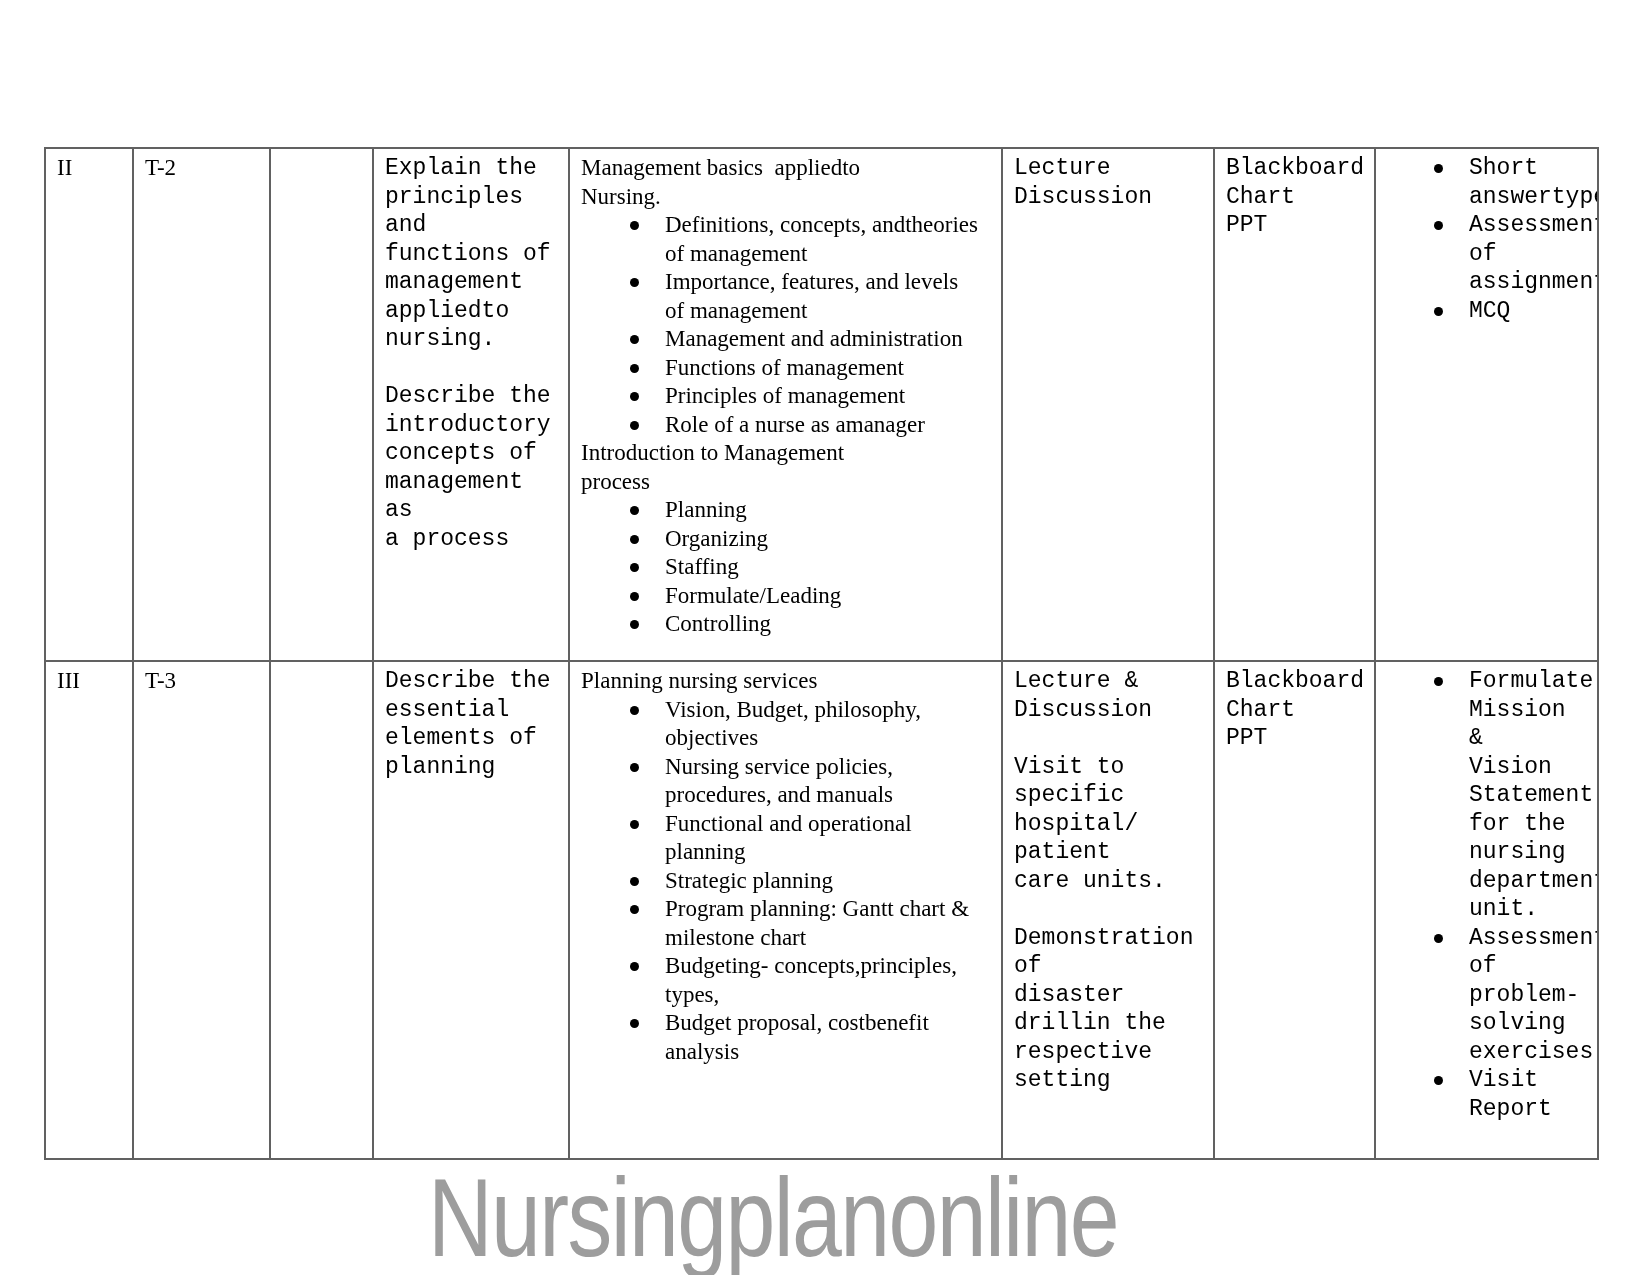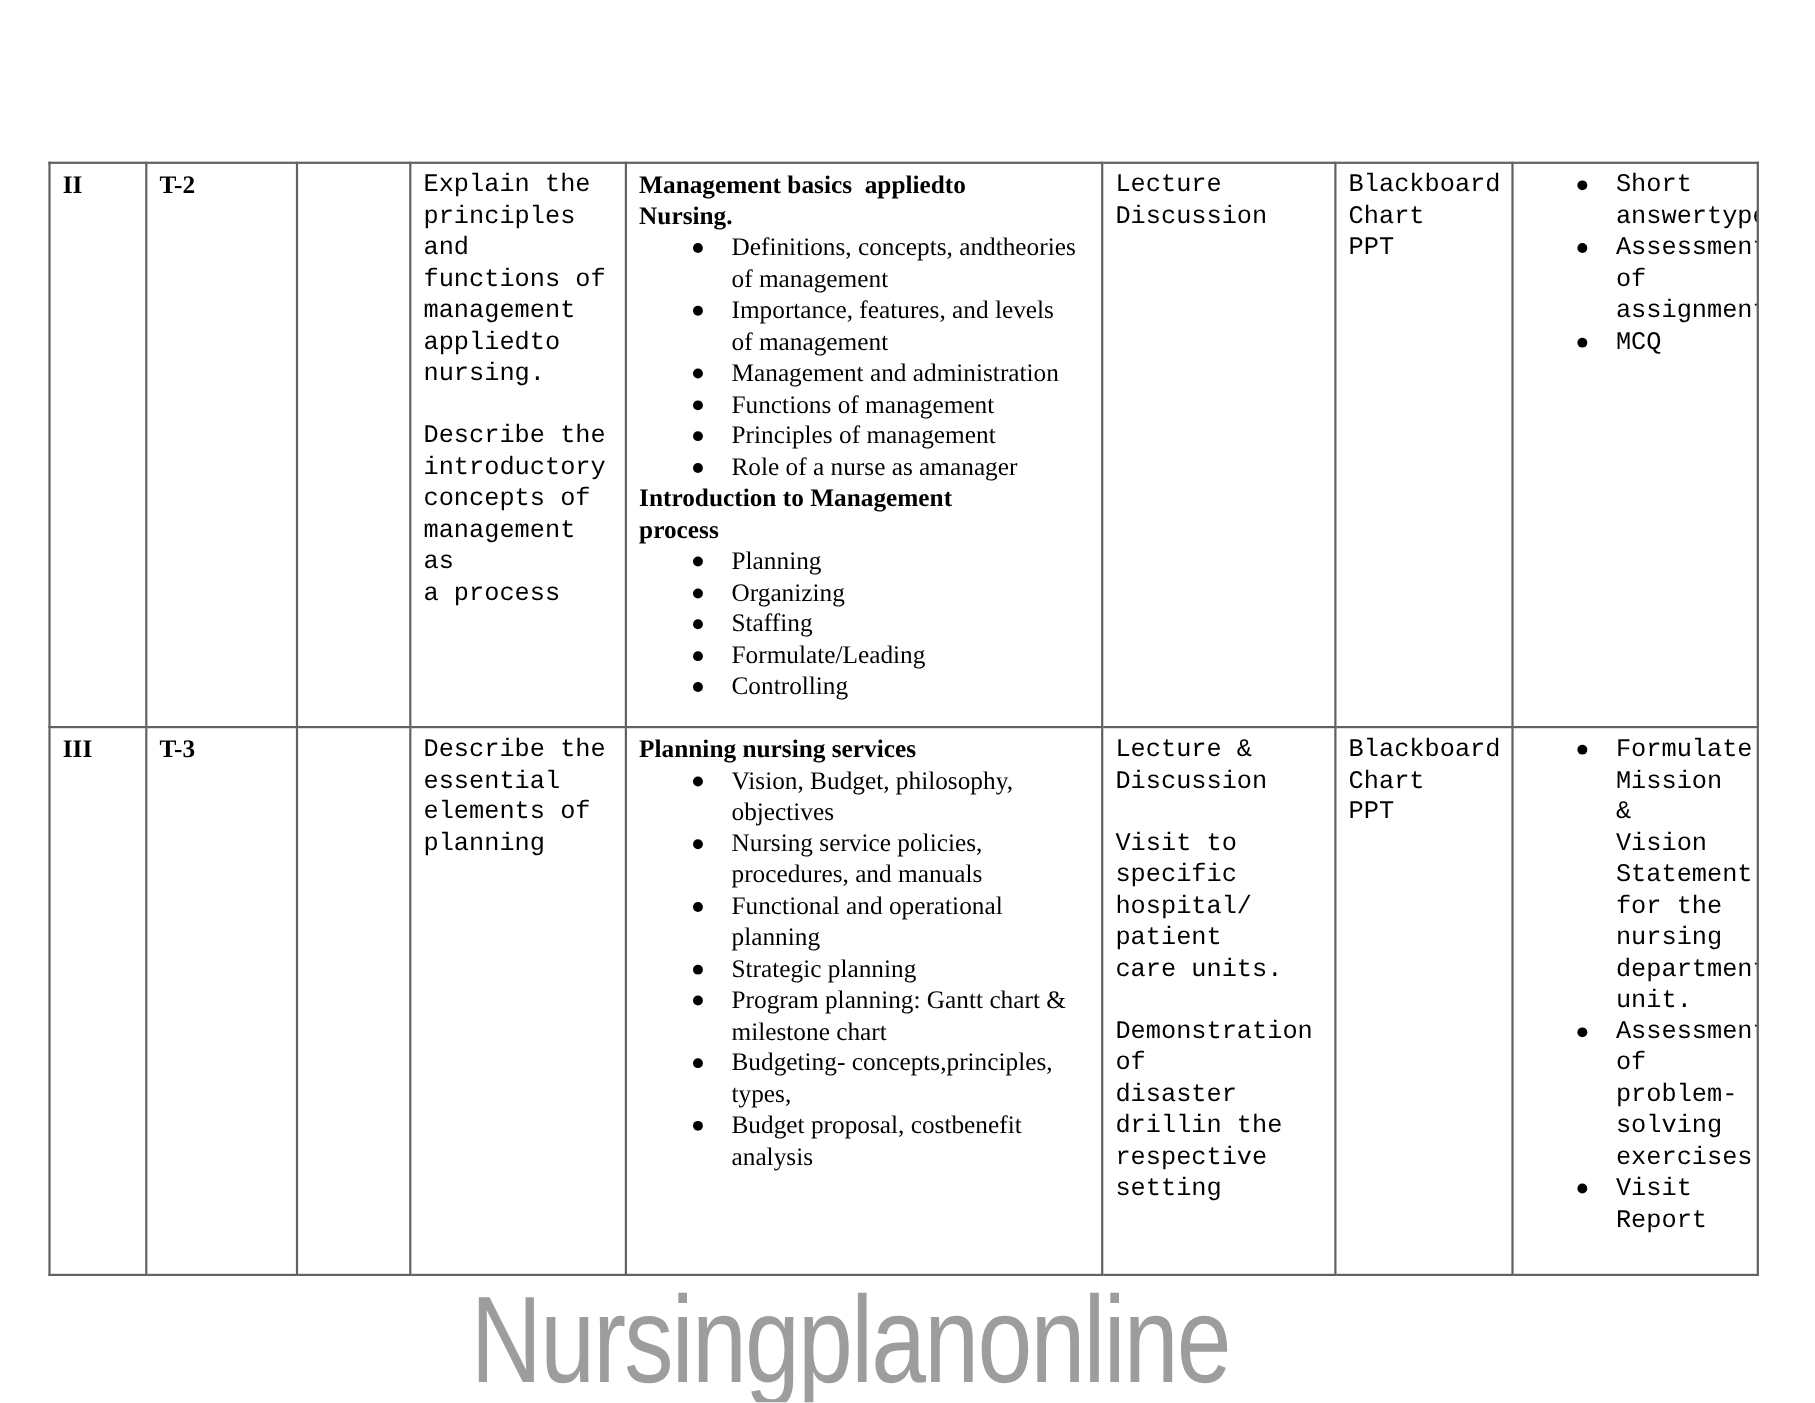--- a/index.html
+++ b/index.html
@@ -22,23 +22,23 @@
     border: 2px solid #4f4f4f;
     font-size: 23px;
     line-height: 28.5px;
   }
   table.syllabus td {
     border: 2px solid #616161;
     vertical-align: top;
     padding: 5px 8px 5px 11px;
     overflow: hidden;
   }
-  .b { font-weight: bold; }
+  .b { font-weight: normal; }
   .pre { white-space: pre-wrap; font-family: Liberation Mono, monospace; }
-  .h { font-weight: bold; white-space: pre-wrap; }
+  .h { font-weight: normal; white-space: pre-wrap; }
   .bullets .li {
     position: relative;
     padding-left: 84px;
     white-space: pre-wrap;
   }
   .bullets .li::before {
     content: "";
     position: absolute;
     left: 49px;
     top: 10px;

